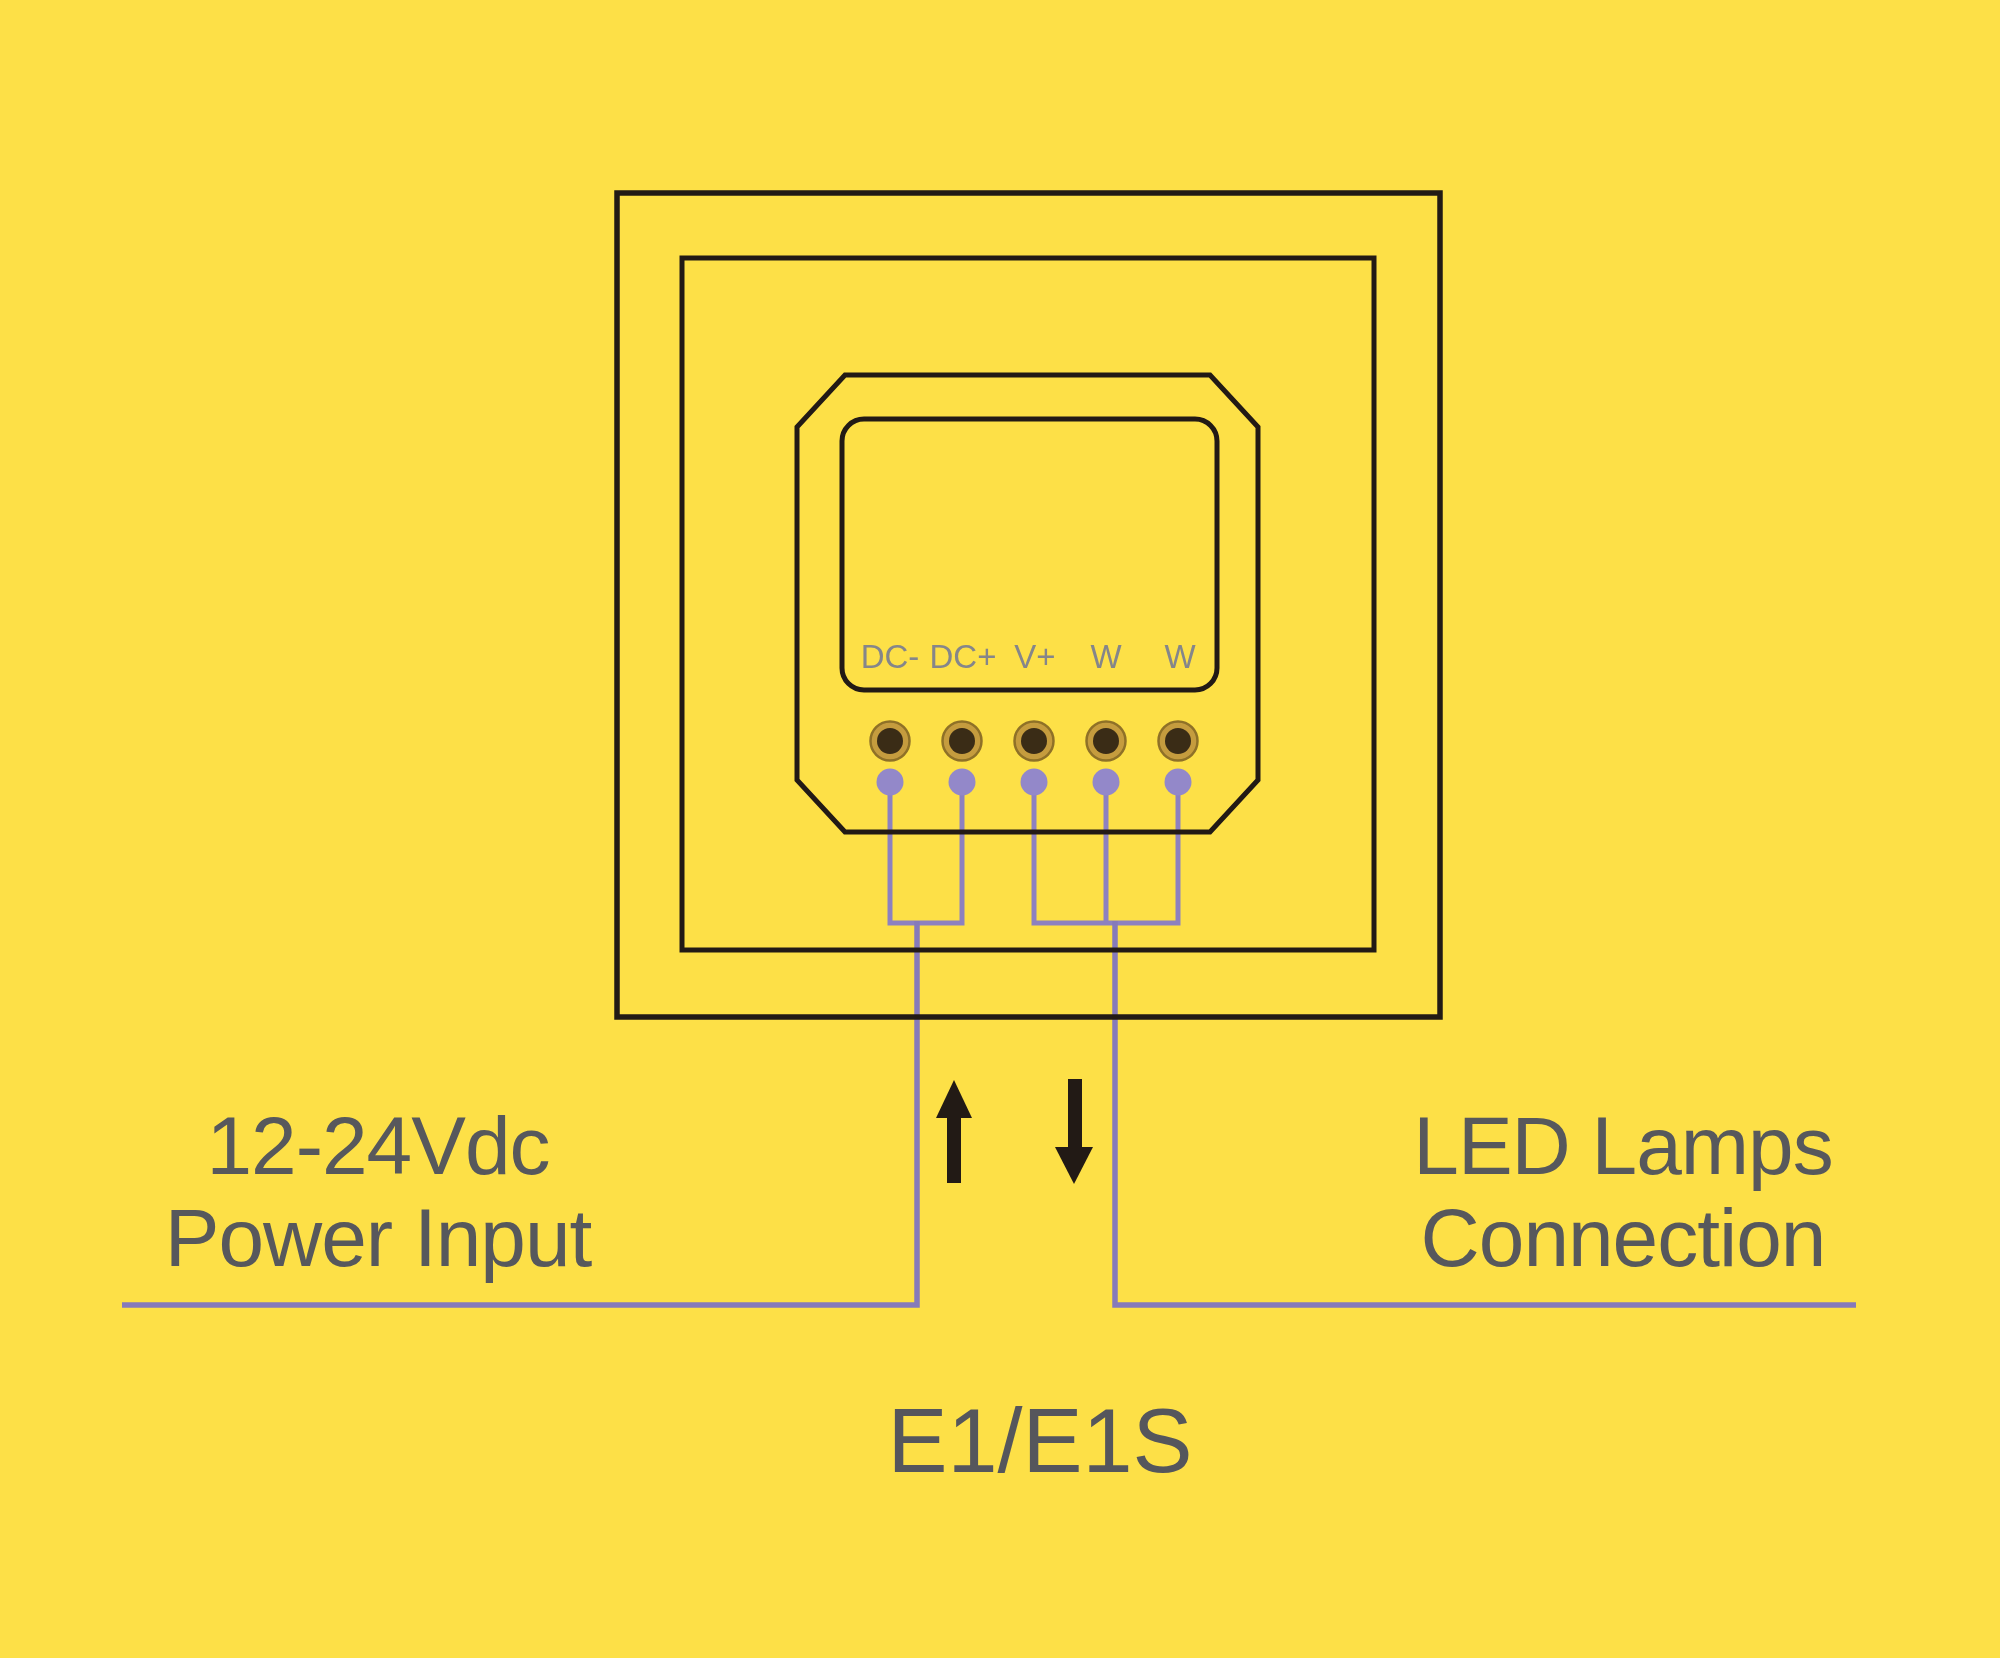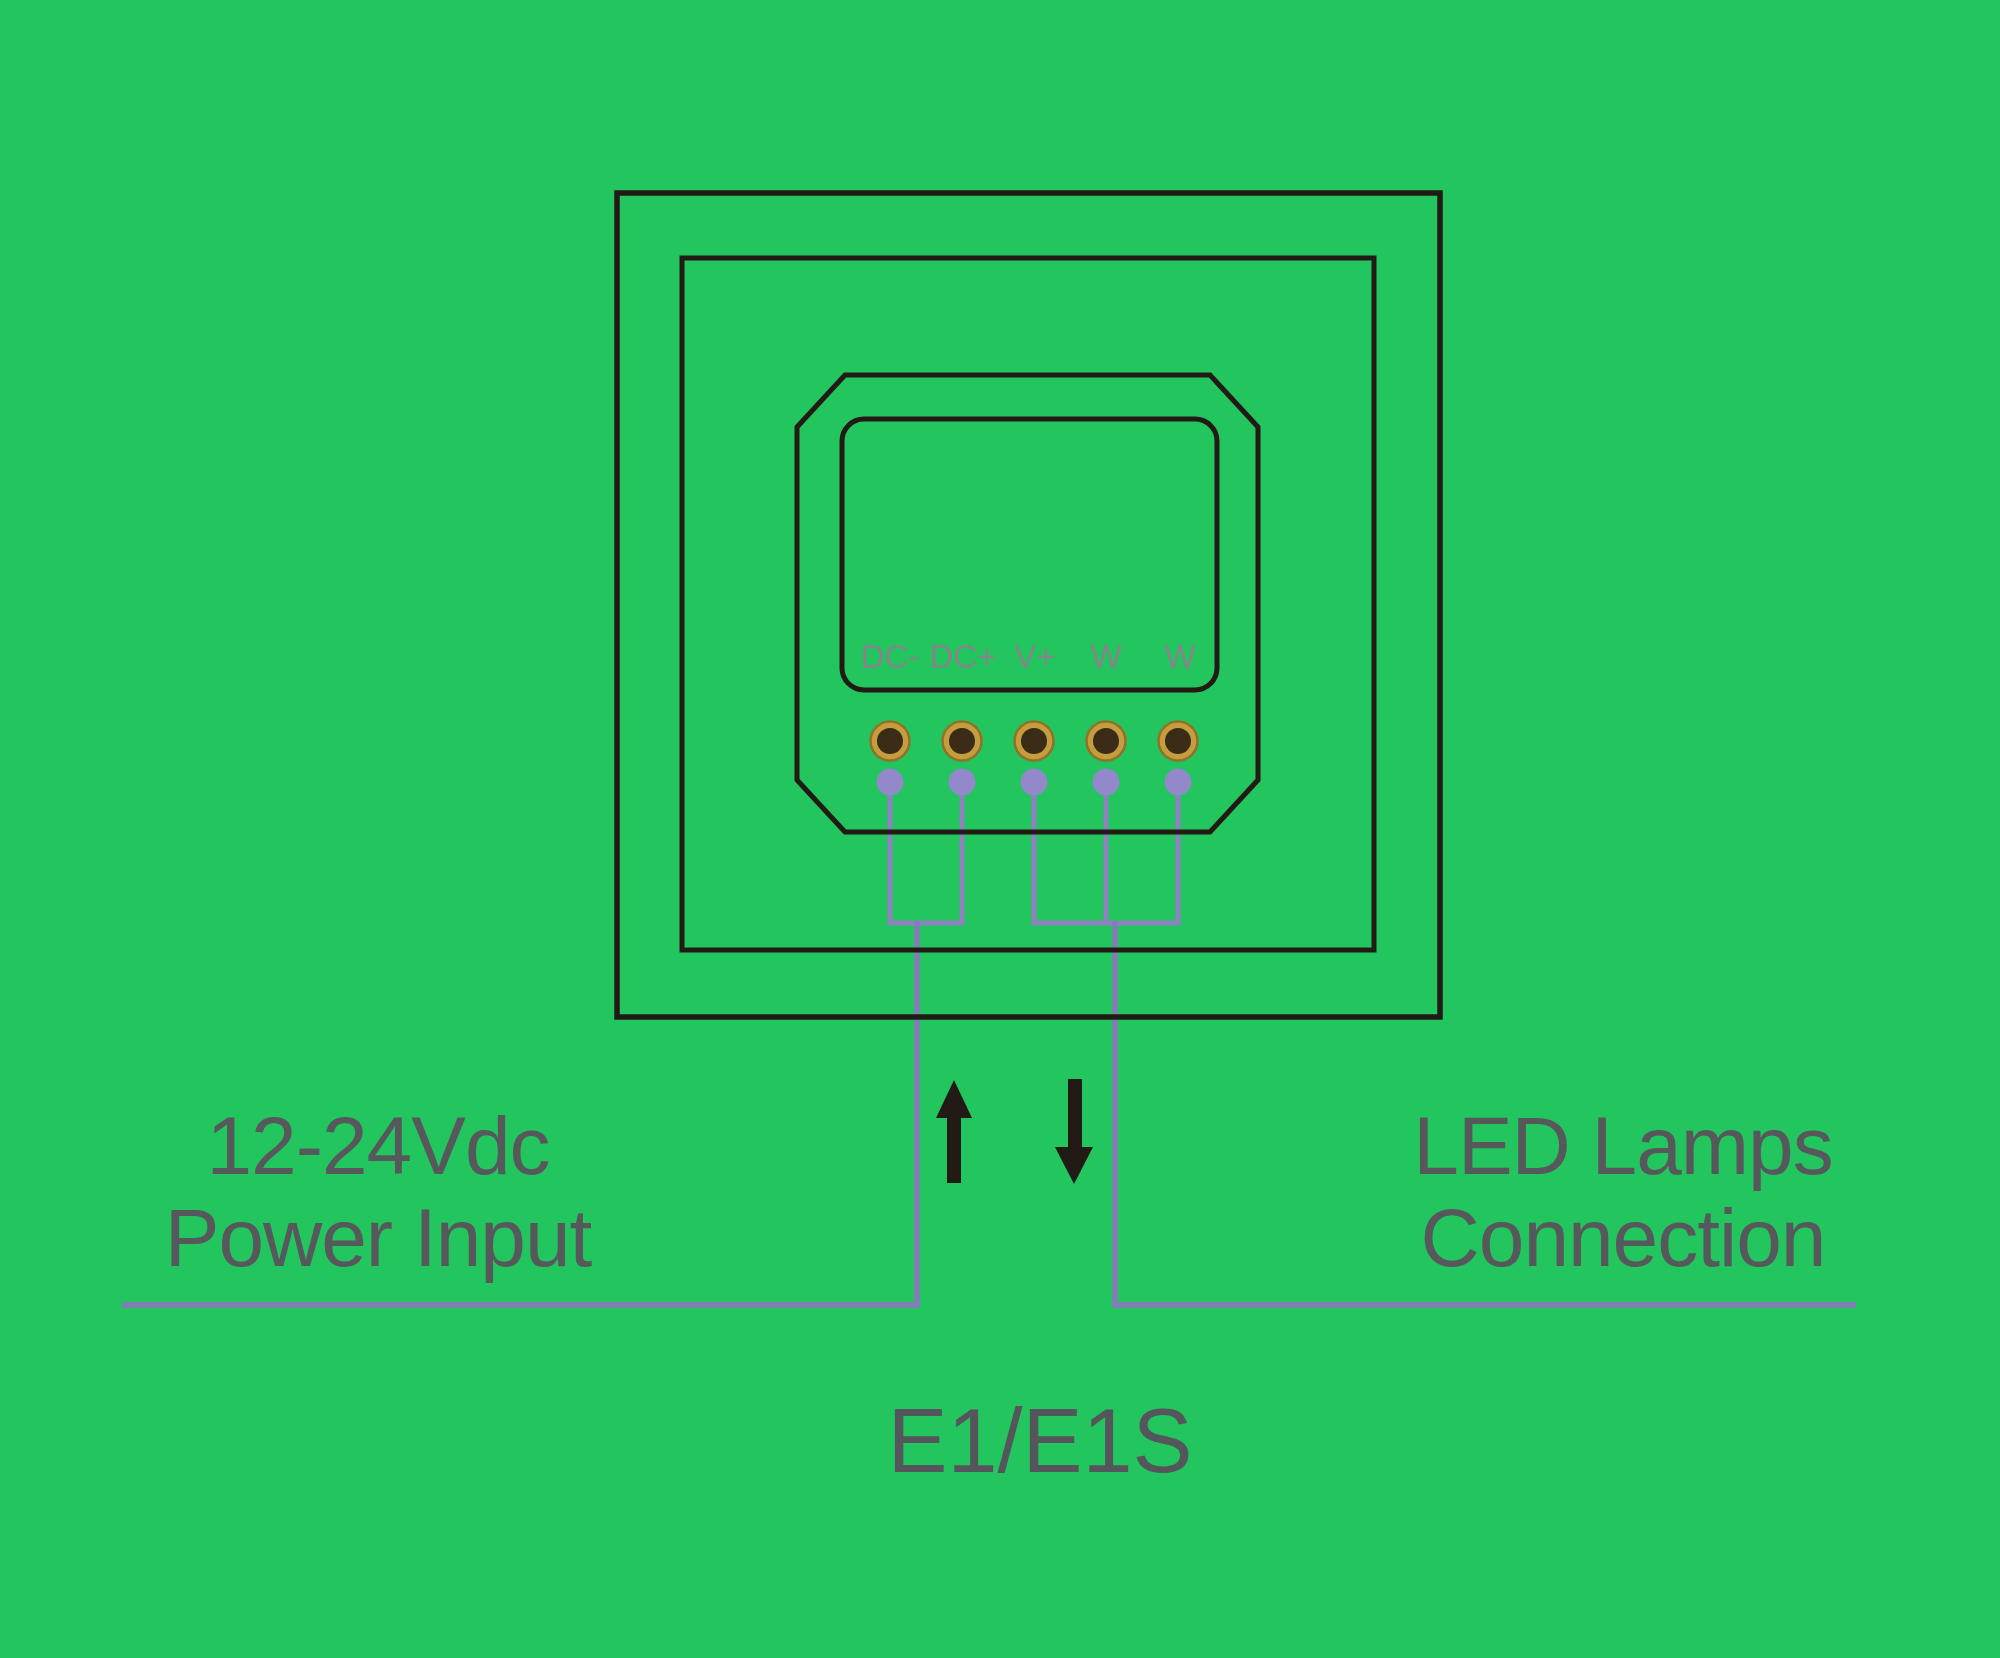--- a/index.html
+++ b/index.html
@@ -4,21 +4,21 @@
 <style>
   html, body {
     margin: 0;
     padding: 0;
     background: #ffffff;
   }
   .stage {
     position: relative;
     width: 2000px;
     height: 1658px;
-    background: #22c55e;
+    background: #fde047;
     overflow: hidden;
     font-family: "Liberation Sans", "DejaVu Sans", sans-serif;
   }
   svg { display: block; }
 
   .outline {
     fill: none;
     stroke: #221a15;
     stroke-linejoin: miter;
   }

